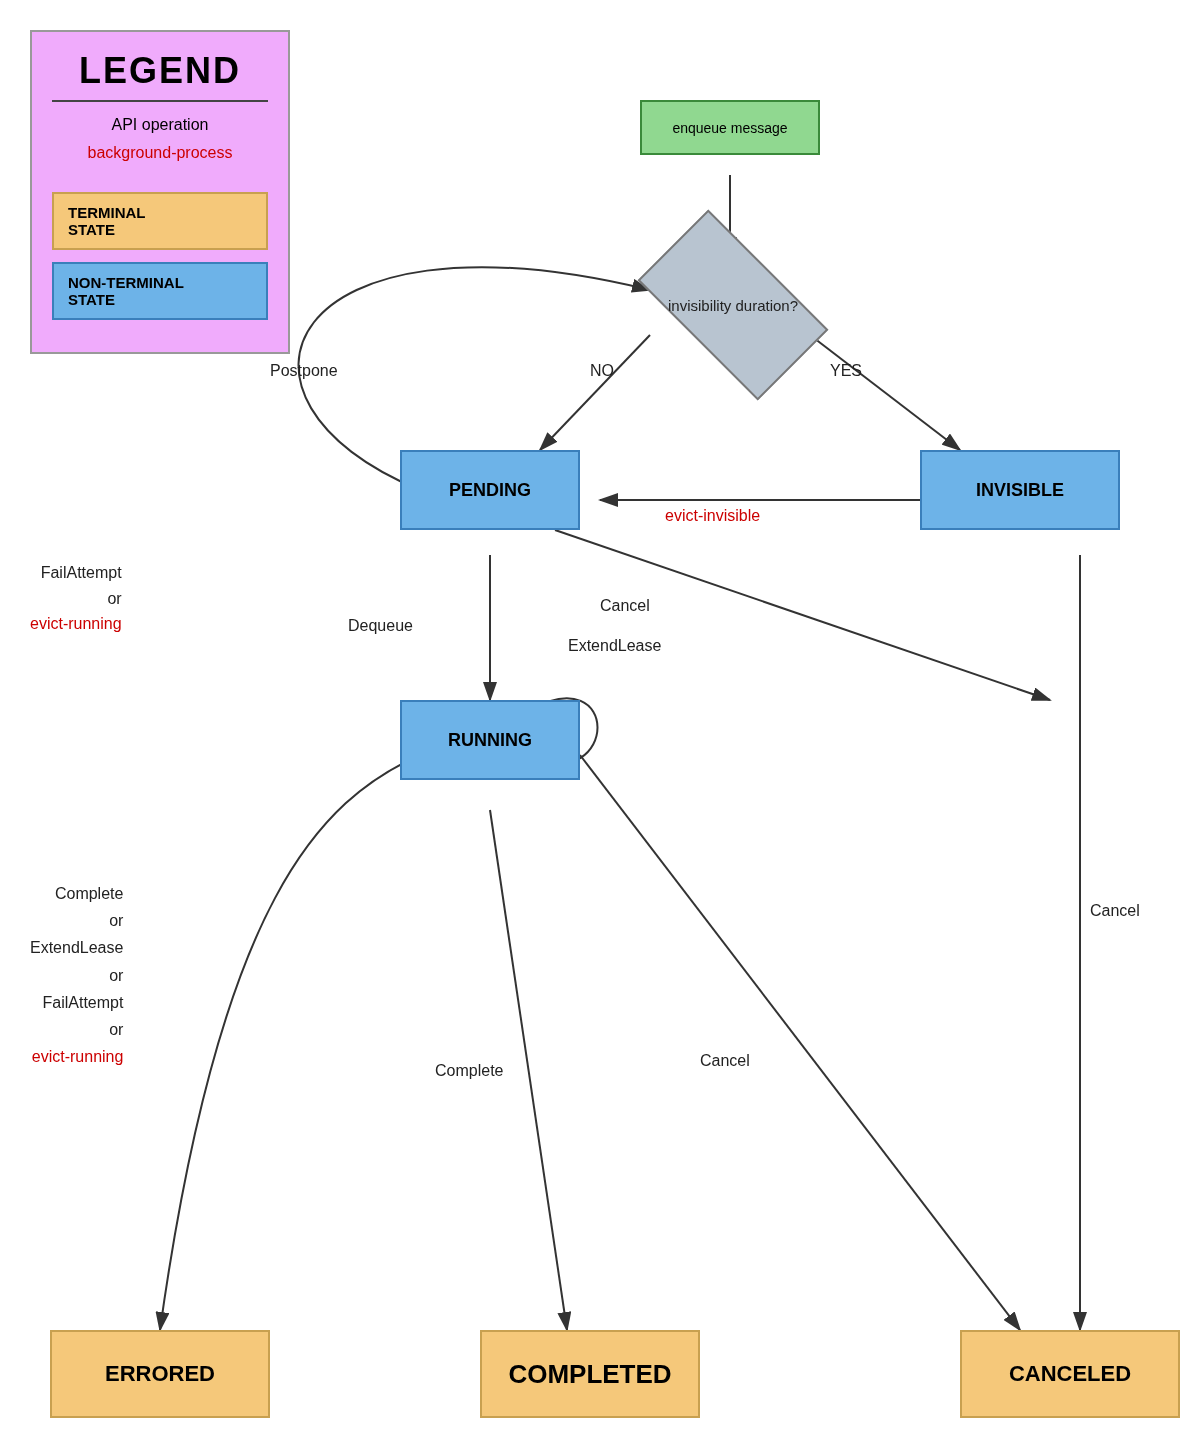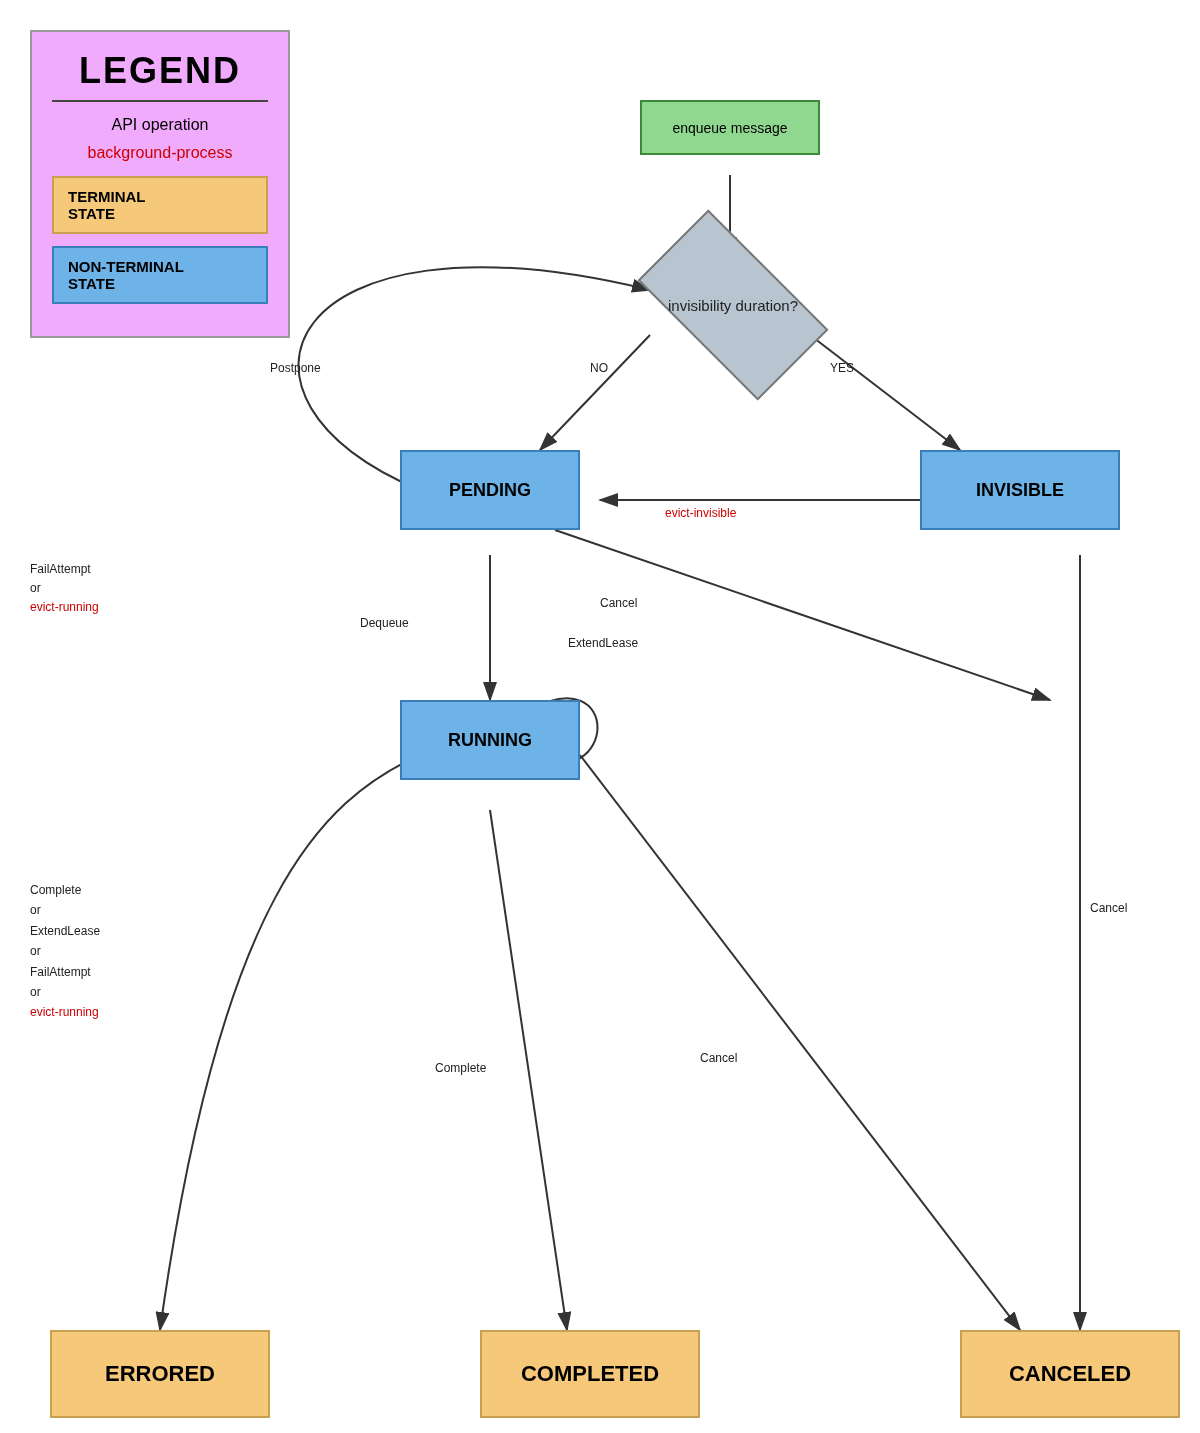--- a/index.html
+++ b/index.html
@@ -39,21 +39,21 @@
     }
     .legend-api {
       text-align: center;
       font-size: 16px;
       margin-bottom: 10px;
     }
     .legend-bg {
       text-align: center;
       font-size: 16px;
       color: #cc0000;
-      margin-bottom: 14px;
+      margin-bottom: 30px;
     }
     .legend-state-box {
       text-align: left;
       font-size: 15px;
       font-weight: bold;
       padding: 10px 14px;
       margin-bottom: 12px;
       border: 2px solid #aaa;
     }
     .legend-terminal {
@@ -111,23 +111,23 @@
       z-index: 2;
       font-size: 15px;
       font-weight: normal;
       color: #222;
       pointer-events: none;
     }
 
     
     .edge-label {
       position: absolute;
-      font-size: 12px;
+      font-size: 16px;
       color: #222;
-      text-align: left;
+      text-align: right;
       line-height: 1.4;
     }
     .edge-label-red {
       color: #cc0000;
     }
 
     svg.arrows {
       position: absolute;
       top: 0;
       left: 0;
@@ -204,21 +204,21 @@
   </div>
 
   <div class="node node-nonterminal" style="left:920px; top:450px; width:200px; height:80px;">
     <span>INVISIBLE</span>
   </div>
 
   <div class="node node-nonterminal" style="left:400px; top:700px; width:180px; height:80px;">
     <span>RUNNING</span>
   </div>
 
-  <div class="node node-terminal" style="left:480px; top:1330px; width:220px; height:88px; font-size:22px;">
+  <div class="node node-terminal" style="left:480px; top:1330px; width:220px; height:88px; font-size:26px;">
     <span>COMPLETED</span>
   </div>
 
   <div class="node node-terminal" style="left:50px; top:1330px; width:220px; height:88px; font-size:22px;">
     <span>ERRORED</span>
   </div>
 
   <div class="node node-terminal" style="left:960px; top:1330px; width:220px; height:88px; font-size:22px;">
     <span>CANCELED</span>
   </div>
@@ -228,21 +228,21 @@
   </div>
   <div class="edge-label" style="left:830px; top:360px;">
     <span>YES</span>
   </div>
   <div class="edge-label" style="left:270px; top:360px;">
     <span>Postpone</span>
   </div>
   <div class="edge-label edge-label-red" style="left:665px; top:505px;">
     <span>evict-invisible</span>
   </div>
-  <div class="edge-label" style="left:360px; top:615px;">
+  <div class="edge-label" style="left:348px; top:615px;">
     <span>Dequeue</span>
   </div>
   <div class="edge-label" style="left:600px; top:595px;">
     <span>Cancel</span>
   </div>
   <div class="edge-label" style="left:568px; top:635px;">
     <span>ExtendLease</span>
   </div>
   <div class="edge-label" style="left:1090px; top:900px;">
     <span>Cancel</span>

